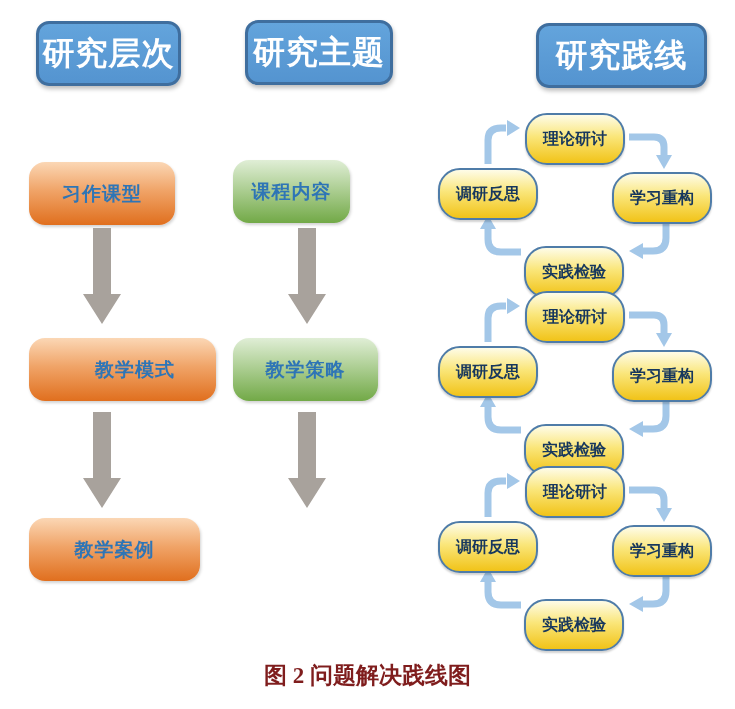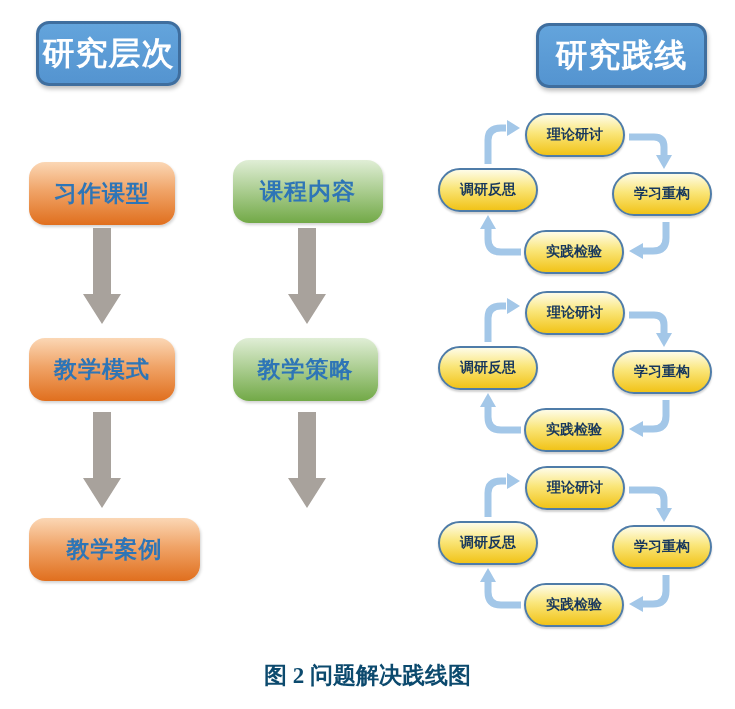--- a/index.html
+++ b/index.html
@@ -19,72 +19,73 @@
     margin-left:15px;
   }
   #header-1{left:21px;top:21px;width:145px;}
   #header-2{left:230px;top:20px;width:148px;}
   #header-3{left:521px;top:23px;width:171px;}
 
   
   .stage-box{
     position:absolute;height:63px;border-radius:16px;
     display:flex;align-items:center;justify-content:center;
-    color:#2e75b6;font-size:23px;font-weight:bold;letter-spacing:1px;
+    color:#2e75b6;font-size:19px;font-weight:bold;letter-spacing:1px;
     box-shadow:1px 2px 3px rgba(0,0,0,0.18);
   }
   .orange{background:linear-gradient(180deg,#fbd7b5 0%,#f0a468 45%,#e06f1e 100%);}
   .green{background:linear-gradient(180deg,#e0eed6 0%,#a9cc8e 50%,#72a947 100%);}
   #orange-1{left:29px;top:162px;width:146px;}
-  #orange-2{left:29px;top:338px;width:146px;}
+  #orange-2{left:29px;top:338px;width:162px;padding-left:25px;}
   #orange-3{left:29px;top:518px;width:171px;}
-  #green-1{left:233px;top:160px;width:150px;}
+  #green-1{left:233px;top:160px;width:117px;}
   #green-2{left:233px;top:338px;width:145px;}
   #green-3{left:233px;top:518px;width:145px;}
 
   
   .block-arrow{position:absolute;width:38px;height:96px;}
   #arrow-l1{left:83px;top:228px;}
   #arrow-l2{left:83px;top:412px;}
   #arrow-m1{left:288px;top:228px;}
   #arrow-m2{left:288px;top:412px;}
 
   
   .cycle{position:absolute;left:428px;width:300px;height:170px;}
   #cycle-1{top:110px;}
   #cycle-2{top:288px;}
   #cycle-3{top:463px;}
   .cycle-arrows{position:absolute;left:0;top:0;}
   .cycle-node{
-    position:absolute;width:100px;height:44px;border-radius:22px;
+    position:absolute;width:100px;height:52px;border-radius:22px;
     background:linear-gradient(180deg,#fefce8 0%,#fae67a 45%,#f1c318 100%);
     border:2px solid #4f7ca8;
     display:flex;align-items:center;justify-content:center;
-    color:#17375d;font-size:14px;font-weight:bold;
+    color:#17375d;font-size:16px;font-weight:bold;
     box-shadow:0 2px 2px rgba(0,0,0,0.18);
     box-sizing:border-box;
   }
   .node-top{left:97px;top:3px;}
   .node-right{left:184px;top:62px;}
-  .node-bottom{left:96px;top:120px;}
+  .node-bottom{left:96px;top:136px;}
   .node-left{left:10px;top:58px;}
 
   
   #caption{
     position:absolute;left:0;top:660px;width:735px;text-align:center;
     font-family:"Liberation Serif","DejaVu Serif",serif;
-    font-size:23px;font-weight:bold;color:#0c4a6e;
+    font-size:23px;font-weight:bold;color:#7f1d1d;
   }
 </style>
 </head>
 <body>
 
 <div id="canvas">
 
   <div id="header-1" class="header-box">研究层次</div>
+  <div id="header-2" class="header-box">研究主题</div>
   <div id="header-3" class="header-box">研究践线</div>
 
   <div id="orange-1" class="stage-box orange">习作课型</div>
   <div id="orange-2" class="stage-box orange">教学模式</div>
   <div id="orange-3" class="stage-box orange">教学案例</div>
 
   <div id="green-1" class="stage-box green">课程内容</div>
   <div id="green-2" class="stage-box green">教学策略</div>
 
   <svg id="arrow-l1" class="block-arrow" viewBox="0 0 38 96">

